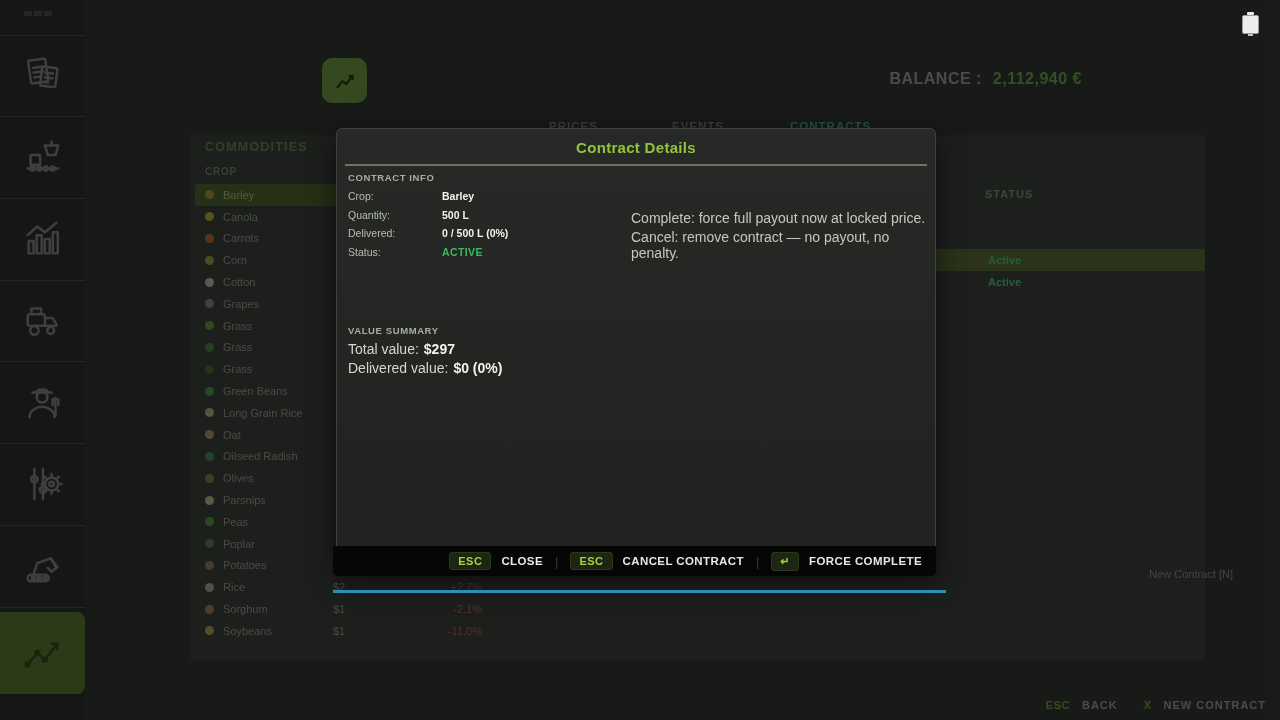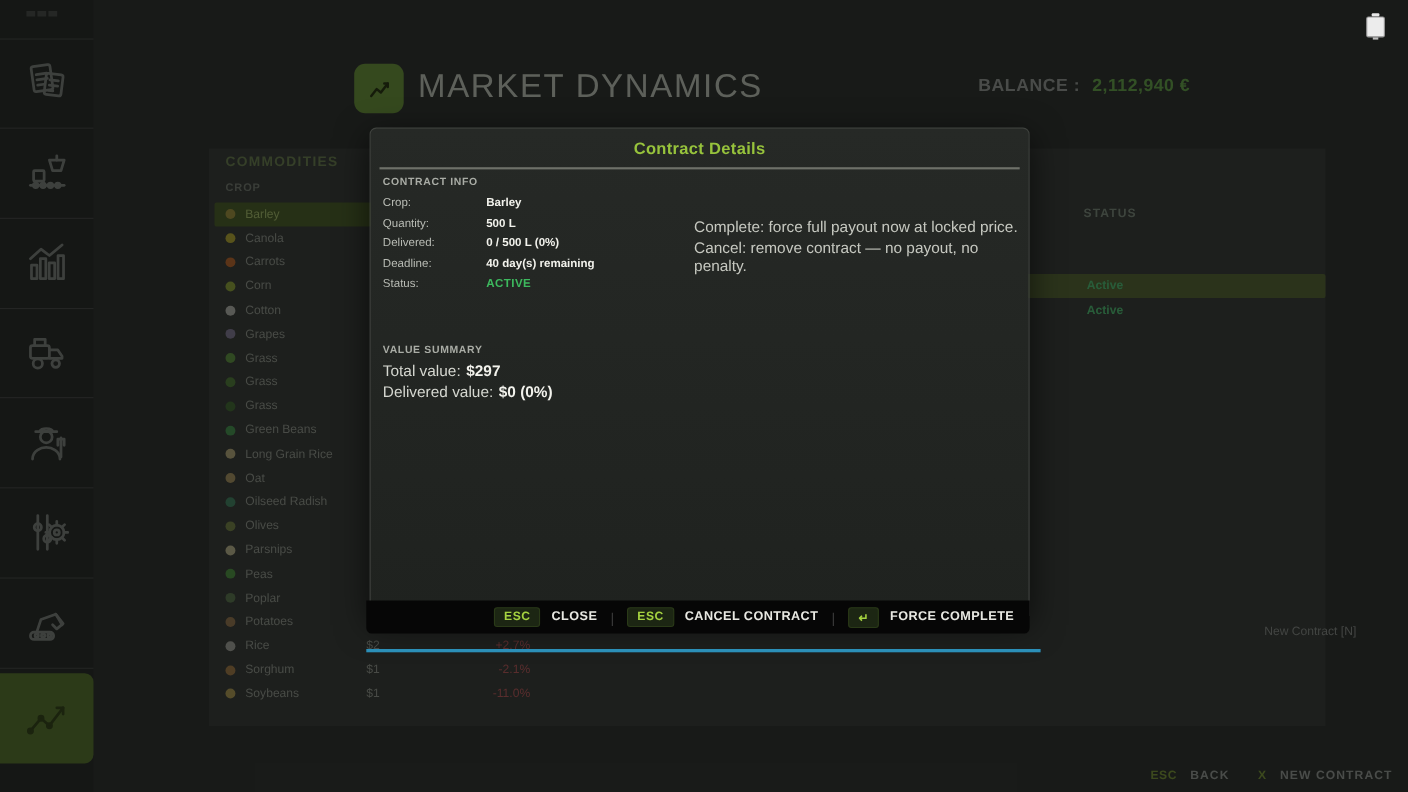--- a/index.html
+++ b/index.html
@@ -40,21 +40,21 @@
   .contract-row.selected { background:#5a6b3a; border-radius:2px; }
   .contract-row .cr-status { position:absolute; left:508px; color:#55c178; font-weight:bold; }
   #new-contract-hint { position:absolute; right:47px; top:568px; font-size:11px; color:#8a8f8a; }
   #bottom-bar { position:absolute; right:14px; top:699px; display:flex; align-items:center; gap:26px; }
   .bb-item { display:flex; align-items:center; gap:12px; cursor:pointer; }
   .bb-key { color:#7d9a3e; font-weight:bold; font-size:11px; letter-spacing:.5px; }
   .bb-label { color:#9a9f9a; font-weight:bold; font-size:11px; letter-spacing:1px; }
   
   #dim-overlay { position:absolute; inset:0; background:rgba(0,0,0,.52); z-index:5; }
   
-  #modal { position:absolute; left:336px; top:116px; width:600px; z-index:10;
+  #modal { position:absolute; left:336px; top:128px; width:600px; z-index:10;
     background:linear-gradient(#262926,#1f221f); border:1px solid #3f423e; border-radius:6px 6px 0 0;
     height:444px; box-shadow:0 8px 30px rgba(0,0,0,.6); }
   #modal-title { text-align:center; padding-top:10px; font-size:15px; font-weight:bold; color:#97c33c; letter-spacing:.3px; }
   #modal-sep { height:2px; background:#6e7169; margin:8px 8px 0 8px; }
   .section-label { position:absolute; left:11px; font-size:9.5px; font-weight:bold; letter-spacing:.6px; color:#a9aca5; }
   #contract-info-label { top:43px; }
   #value-summary-label { top:196px; }
   #fields { position:absolute; left:11px; top:61px; width:290px; }
   .field { height:18.6px; position:relative; font-size:10.5px; }
   .flabel { color:#b9bcb5; }
@@ -176,21 +176,20 @@
   <div id="watermark"><i></i><i></i><i></i></div>
 
   <div id="main-panel"></div>
 
   <div id="app-logo">
     <svg viewBox="0 0 24 24">
       <path d="M6 17l4-5 3 2.5L18 8"></path>
         <path d="M15.5 8H18v2.5"></path>
     </svg>
   </div>
-  <h1 id="page-title">MARKET DYNAMICS</h1>
   <div id="balance">
     <span class="bl-label">BALANCE :</span>
     <span class="bl-value">2,112,940 €</span>
   </div>
 
   <div id="tabs-holder">
       <span class="tab" style="left: 549px;">PRICES</span>
       <span class="tab" style="left: 672px;">EVENTS</span>
       <span class="tab active" style="left: 790px;">CONTRACTS</span>
     </div>
@@ -352,21 +351,20 @@
 
   <div id="modal">
     <div id="modal-title">Contract Details</div>
     <div id="modal-sep"></div>
 
     <div id="contract-info-label" class="section-label">CONTRACT INFO</div>
     <div id="fields">
         <div class="field"><span class="flabel">Crop:</span><span class="fvalue">Barley</span></div>
         <div class="field"><span class="flabel">Quantity:</span><span class="fvalue">500 L</span></div>
         <div class="field"><span class="flabel">Delivered:</span><span class="fvalue">0 / 500 L  (0%)</span></div>
-        <div class="field"><span class="flabel">Deadline:</span><span class="fvalue">40 day(s) remaining</span></div>
         <div class="field"><span class="flabel">Status:</span><span class="fvalue status-active">ACTIVE</span></div>
       </div>
     <div id="hints">
         <div class="hint">Complete: force full payout now at locked price.</div>
         <div class="hint">Cancel: remove contract — no payout, no penalty.</div>
       </div>
 
     <div id="value-summary-label" class="section-label">VALUE SUMMARY</div>
     <div id="total-line" class="vline">
       <span>Total value:</span><b>$297</b>

